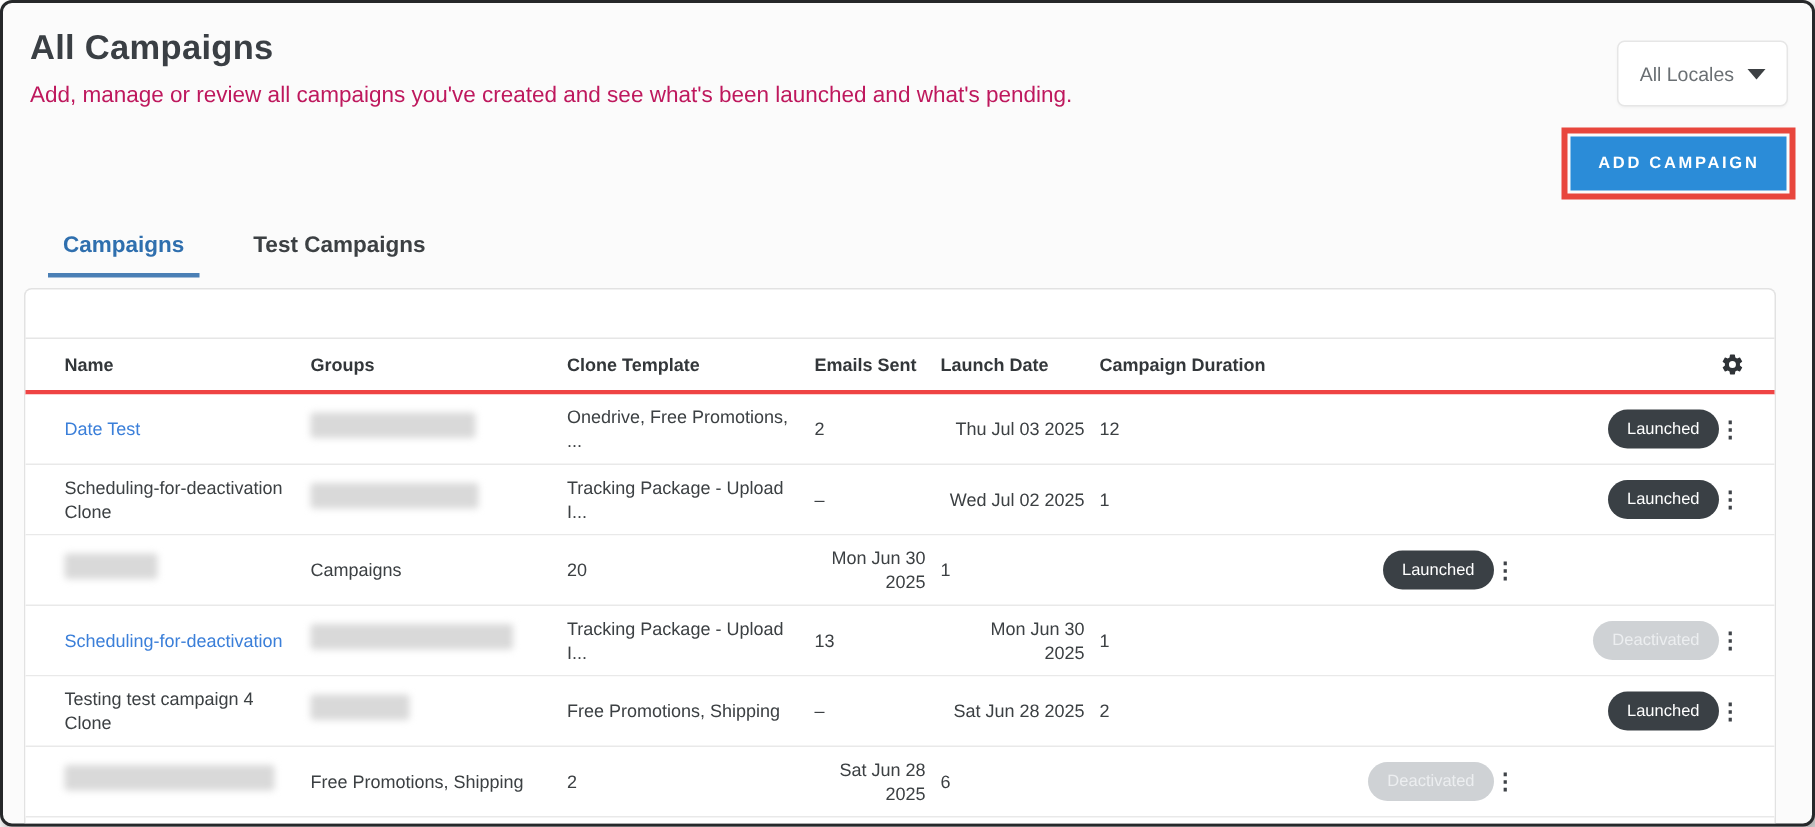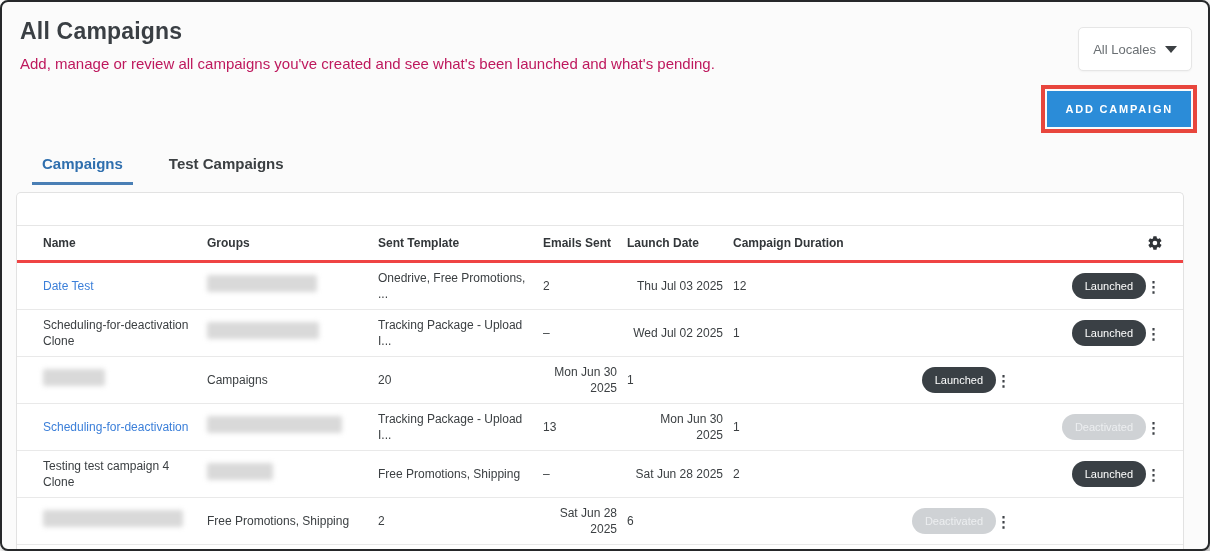--- a/index.html
+++ b/index.html
@@ -89,21 +89,21 @@
   <nav class="tabs">
     <div class="tab active">Campaigns</div>
     <div class="tab">Test Campaigns</div>
   </nav>
 
   <section class="card">
     <div class="card-toolbar"></div>
     <div class="thead">
       <div class="th">Name</div>
       <div class="th">Groups</div>
-      <div class="th">Sent Template</div>
+      <div class="th">Clone Template</div>
       <div class="th">Emails Sent</div>
       <div class="th">Launch Date</div>
       <div class="th">Campaign Duration</div>
       <div class="th th-settings">
         <svg class="gear" viewBox="0 0 24 24">
           <path d="M19.4 13c.04-.32.06-.66.06-1s-.02-.68-.06-1l2.1-1.65a.5.5 0 0 0 .12-.64l-2-3.46a.5.5 0 0 0-.6-.22l-2.49 1a7.3 7.3 0 0 0-1.73-1l-.38-2.65A.5.5 0 0 0 13.93 2h-4a.5.5 0 0 0-.5.42l-.38 2.65c-.63.26-1.2.6-1.73 1l-2.49-1a.5.5 0 0 0-.6.22l-2 3.46a.5.5 0 0 0 .12.64L4.45 11c-.04.32-.06.66-.06 1s.02.68.06 1l-2.1 1.65a.5.5 0 0 0-.12.64l2 3.46c.14.24.42.34.6.22l2.49-1c.53.4 1.1.74 1.73 1l.38 2.65c.04.24.25.42.5.42h4c.25 0 .46-.18.5-.42l.38-2.65a7.3 7.3 0 0 0 1.73-1l2.49 1c.24.1.5 0 .6-.22l2-3.46a.5.5 0 0 0-.12-.64L19.4 13zm-7.47 2.5a3.5 3.5 0 1 1 0-7 3.5 3.5 0 0 1 0 7z"></path>
         </svg>
       </div>
     </div>
     <div class="tbody" id="tbody">

